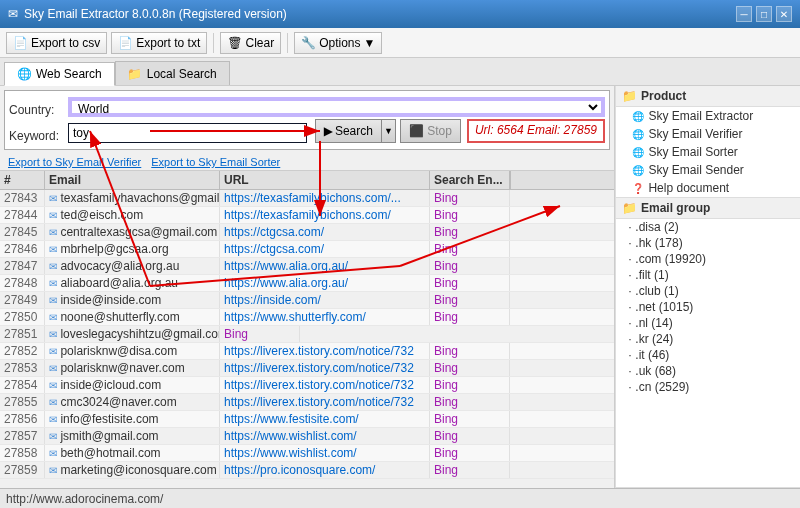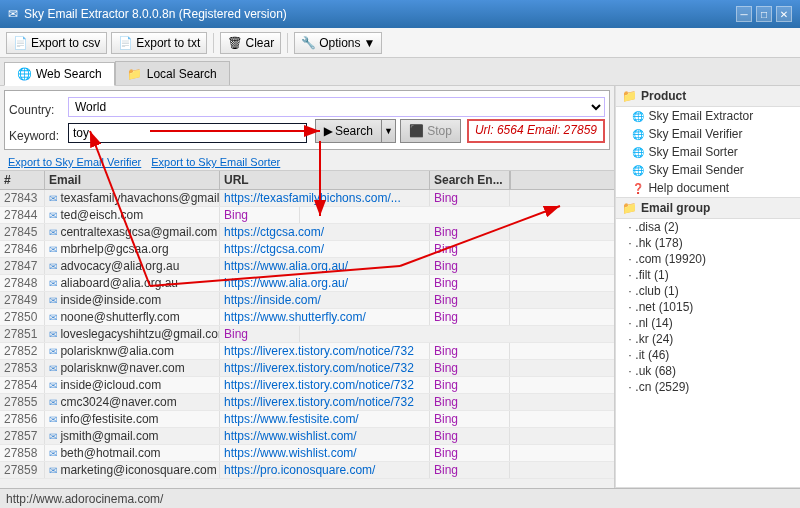--- a/index.html
+++ b/index.html
@@ -59,21 +59,21 @@
     .tab.active { background: white; border-bottom: 1px solid white; margin-bottom: -1px; }
     .tab.inactive { background: #ddd; }
     
     .left-panel { flex: 1; display: flex; flex-direction: column; border-right: 1px solid #ccc; }
     .search-row { display: flex; align-items: flex-end; gap: 4px; margin: 2px 0; }
     .search-label { width: 55px; color: #333; }
     .search-input {
       flex: 1; height: 20px; border: 1px solid #0f172a; padding: 2px 4px;
     }
     .country-select {
-      flex: 1; height: 20px; border: 1px solid #c4b5fd; background: white; padding: 0 2px;
+      flex: 1; height: 20px; border: 4px solid #c4b5fd; background: white; padding: 0 2px;
     }
     .export-link { color: #0066cc; cursor: pointer; text-decoration: underline; font-size: 11px; }
     .search-btn {
       display: flex; align-items: center; gap: 2px;
       padding: 2px 8px; height: 24px;
       background: linear-gradient(to bottom, #e8e8e8, #d0d0d0);
       border: 1px solid #888; cursor: pointer;
     }
     .search-btn-arrow {
       width: 14px; height: 24px;
@@ -236,20 +236,21 @@
       </div>
       <div class="td td-url">https://texasfamilybichons.com/...</div>
       <div class="td td-search">Bing</div>
     </div>
           <div class="table-row alt">
       <div class="td td-num">27844</div>
       <div class="td td-email">
         <span class="email-icon">✉</span>
         <span>ted@eisch.com</span>
       </div>
+      <div class="td td-url">https://texasfamilybichons.com/</div>
       <div class="td td-search">Bing</div>
     </div>
           <div class="table-row">
       <div class="td td-num">27845</div>
       <div class="td td-email">
         <span class="email-icon">✉</span>
         <span>centraltexasgcsa@gmail.com</span>
       </div>
       <div class="td td-url">https://ctgcsa.com/</div>
       <div class="td td-search">Bing</div>
@@ -304,21 +305,21 @@
       <div class="td td-email">
         <span class="email-icon">✉</span>
         <span>loveslegacyshihtzu@gmail.com</span>
       </div>
       <div class="td td-search">Bing</div>
     </div>
           <div class="table-row alt">
       <div class="td td-num">27852</div>
       <div class="td td-email">
         <span class="email-icon">✉</span>
-        <span>polarisknw@alia.com</span>
+        <span>polarisknw@disa.com</span>
       </div>
       <div class="td td-url">https://liverex.tistory.com/notice/732</div>
       <div class="td td-search">Bing</div>
     </div>
           <div class="table-row">
       <div class="td td-num">27853</div>
       <div class="td td-email">
         <span class="email-icon">✉</span>
         <span>polarisknw@naver.com</span>
       </div>

